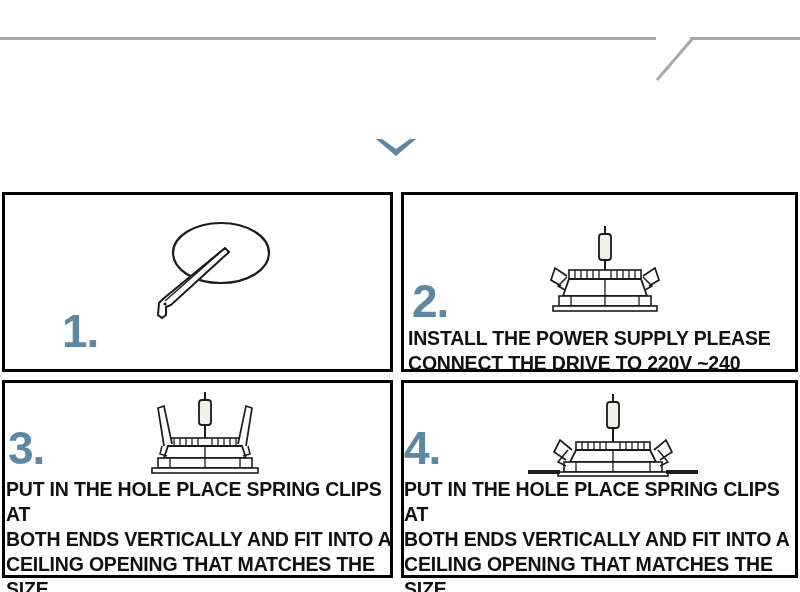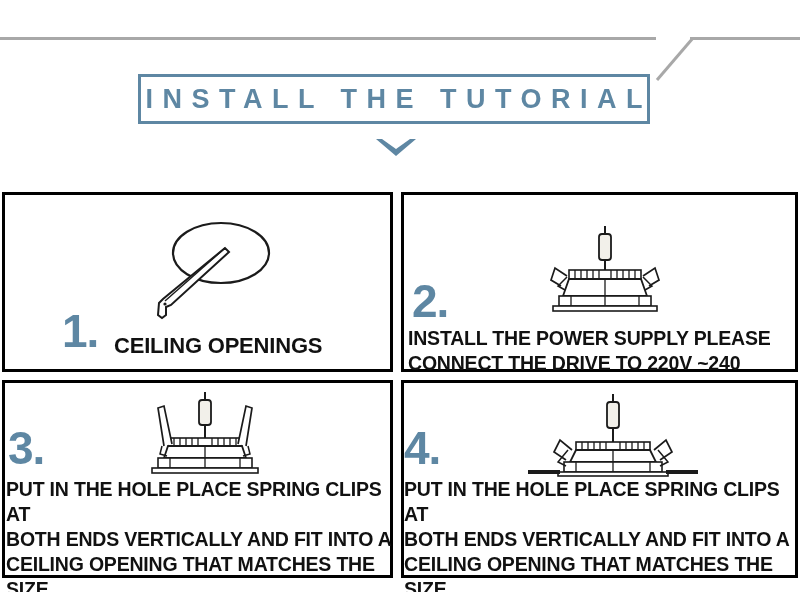--- a/index.html
+++ b/index.html
@@ -133,39 +133,35 @@
 <body>
 
 <div id="page">
 
   <div class="rule-left"></div>
   <div class="rule-right"></div>
   <svg class="rule-diag" viewBox="0 0 40 54">
     <line x1="38" y1="8" x2="2" y2="50" stroke="#a8a8a8" stroke-width="3"></line>
   </svg>
 
-  <div class="title-box">
-    <div class="title-text">INSTALL THE TUTORIAL</div>
-  </div>
 
   <svg class="chevron" viewBox="0 0 44 24">
     <path d="M2 3 L22 20 L42 3 L36 3 L22 13 L8 3 Z" fill="#5e87a3"></path>
   </svg>
 
   <div class="panel" id="panel-1"></div>
 
   <svg class="art" style="left:125px; top:215px;" width="155" height="115" viewBox="0 0 155 115">
     <ellipse cx="96" cy="38" rx="48" ry="30" fill="none" stroke="#1b1b1b" stroke-width="2.2"></ellipse>
     <path d="M100 33 L38 84 L34 88 L33 100 L37 103 L41 100 L41 92 L46 90 L104 37 Z" fill="#ffffff" stroke="#1b1b1b" stroke-width="2"></path>
     <line x1="100" y1="33" x2="40" y2="86" stroke="#1b1b1b" stroke-width="1.4"></line>
     <circle cx="40" cy="89" r="1.6" fill="#1b1b1b"></circle>
   </svg>
 
   <div class="step-num" id="p1-num">1.</div>
-  <div class="caption" id="p1-cap">CEILING OPENINGS</div>
 
   <div class="panel" id="panel-2"></div>
 
   <svg class="art" style="left:545px; top:224px;" width="120" height="92" viewBox="0 0 120 92">
 
     <line x1="60" y1="2" x2="60" y2="10" stroke="#1b1b1b" stroke-width="2"></line>
     <rect x="54" y="10" width="12" height="26" rx="3" fill="#f2f0ea" stroke="#1b1b1b" stroke-width="1.8"></rect>
     <line x1="60" y1="36" x2="60" y2="48" stroke="#1b1b1b" stroke-width="2"></line>
 
     <rect x="24" y="46" width="72" height="9" fill="#ffffff" stroke="#1b1b1b" stroke-width="1.6"></rect>

